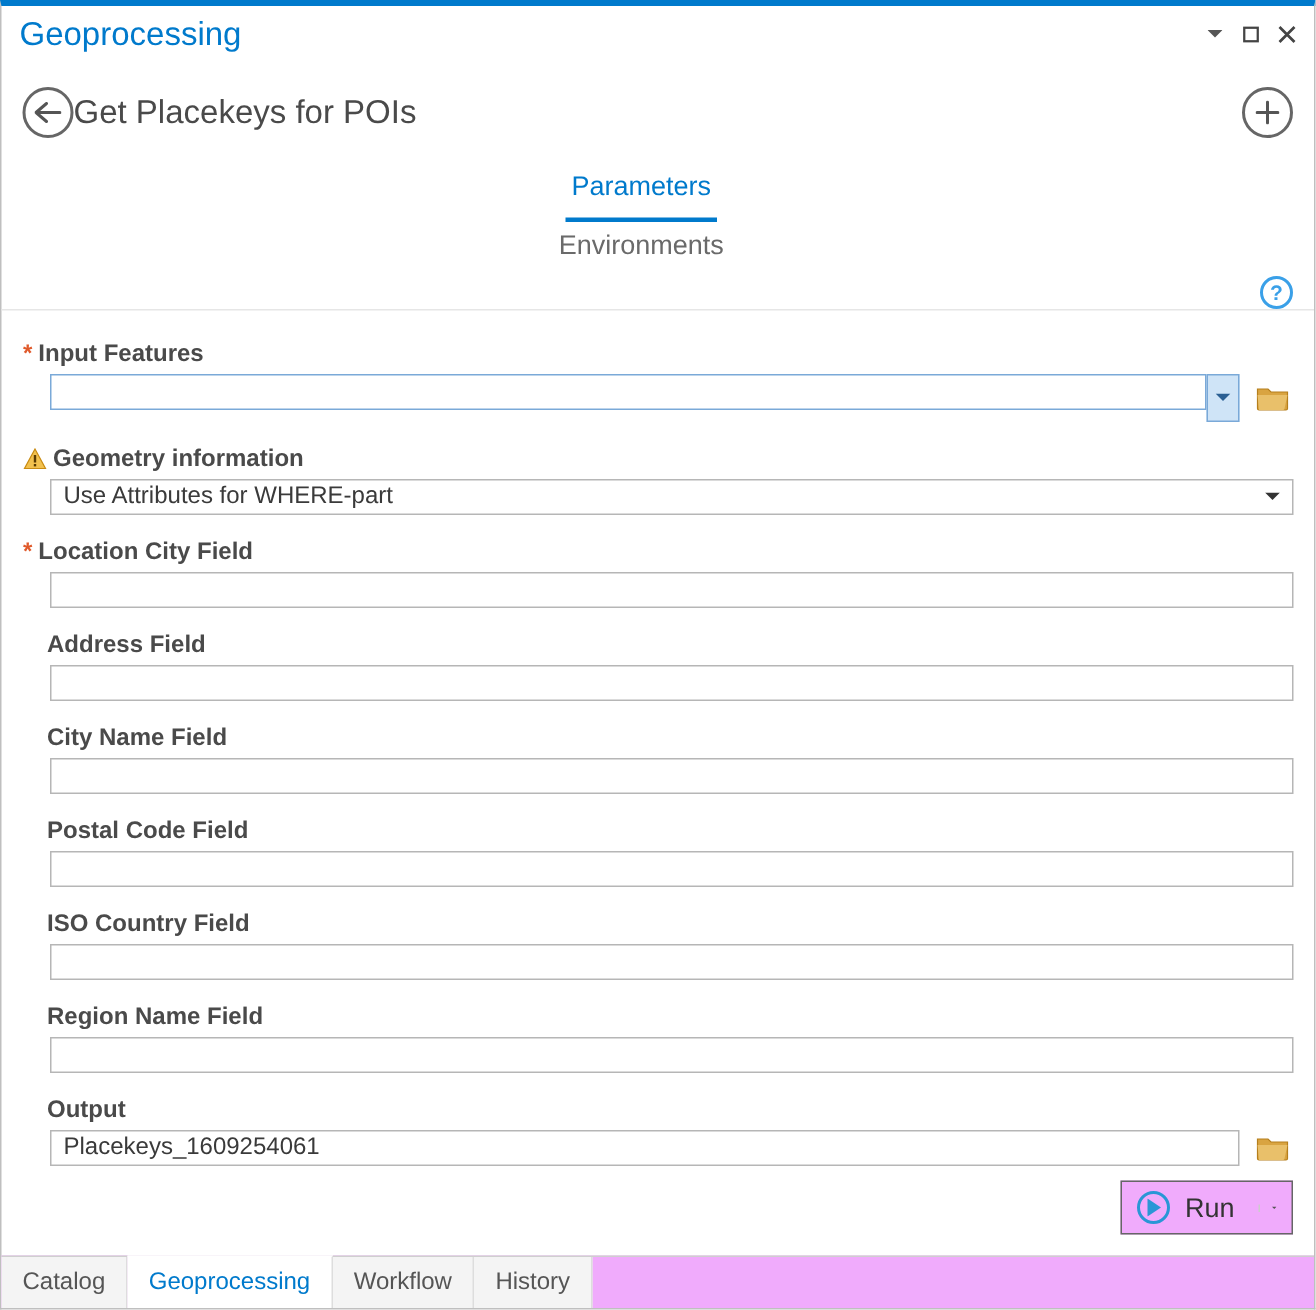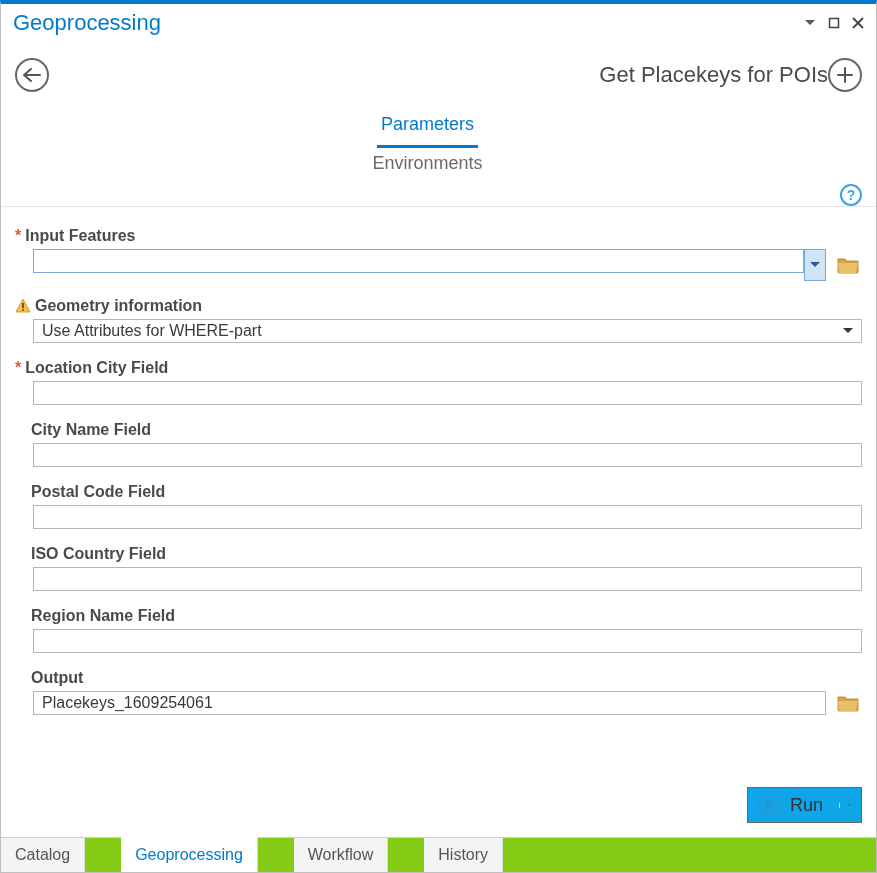--- a/index.html
+++ b/index.html
@@ -11,21 +11,21 @@
 
   .titlebar { display: flex; align-items: center; justify-content: space-between; padding: 6px 10px 4px 12px; }
   .titlebar-title { font-size: 22px; color: #007acc; font-weight: 400; }
   .window-controls { display: flex; gap: 8px; align-items: center; }
   .win-ctrl { width: 16px; height: 16px; display: flex; align-items: center; justify-content: center; color: #444; cursor: default; }
   .win-ctrl svg { display: block; }
 
   
   .tool-header { display: flex; align-items: center; padding: 18px 14px 10px 14px; }
   .circle-btn { width: 34px; height: 34px; border: 2px solid #666; border-radius: 50%; display: flex; align-items: center; justify-content: center; color: #555; background: #fff; }
-  .tool-title { flex: 1; text-align: right; font-size: 22px; color: #4a4a4a; font-weight: 400; }
+  .tool-title { flex: 1; text-align: left; font-size: 22px; color: #4a4a4a; font-weight: 400; }
   .add-btn svg, .back-btn svg { display: block; }
 
   
   .tab-row { display: flex; align-items: center; padding: 6px 14px 0 14px; border-bottom: 1px solid #e6e6e6; flex-direction: column; }
   .tab { padding: 6px 4px 10px 4px; margin-right: 22px; font-size: 18px; color: #6a6a6a; cursor: default; }
   .tab.active { color: #007acc; border-bottom: 3px solid #007acc; margin-bottom: -1px; }
   .help-icon { margin-left: auto; color: #3aa0e8; width: 22px; height: 22px; display:flex; align-items:center; justify-content:center; border: 2px solid #3aa0e8; border-radius: 50%; font-size: 14px; font-weight: 600; }
 
   
   .form { flex: 1; padding: 20px 14px 10px 14px; overflow-y: auto; display:flex; flex-direction:column; gap: 6px 0; }
@@ -44,27 +44,27 @@
   .combo-arrow {
     width: 22px; height: 32px; border: 1px solid #7aa9d8; background: #cfe4f7;
     display: flex; align-items: center; justify-content: center;
   }
   .select-box { display:flex; align-items:center; justify-content:space-between; padding-right:4px; }
   .select-arrow { width:18px; height:18px; display:flex; align-items:center; justify-content:center; }
   .folder-btn { width: 28px; display: flex; align-items: center; justify-content: center; }
 
   
   .run-row { display:flex; justify-content:flex-end; padding: 10px 14px 14px 14px; }
-  .run-btn { display:flex; align-items:center; gap:10px; border:1.5px solid #666; padding: 6px 10px 6px 10px; background:#0ea5e9; font-size:18px; color:#333;justify-content:flex-end; }
+  .run-btn { display:flex; align-items:center; gap:10px; border:1.5px solid #666; padding: 6px 10px 6px 10px; background:#f0abfc; font-size:18px; color:#333;justify-content:flex-end; }
   .run-btn .play { width:22px; height:22px; border:2px solid #2a96d6; border-radius:50%; display:flex; align-items:center; justify-content:center; }
   .run-btn .play svg { display:block; }
   .run-btn .drop { width:12px; display:flex; align-items:center; justify-content:center; margin-left:6px; border-left:1px solid #ccc; padding-left:8px; }
 
   
-  .bottom-tabs { display:flex; border-top:1px solid #cfcfcf; background:#84cc16;gap:36px; }
+  .bottom-tabs { display:flex; border-top:1px solid #cfcfcf; background:#f0abfc; }
   .btab { padding: 8px 14px; font-size:16px; color:#555; border-right:1px solid #ddd; background:#f4f4f4; cursor:default; }
   .btab.active { background:#fff; color:#007acc; border-top:1px solid #fff; margin-top:-1px; }
 
   .highlight-combo .combo-box { border-color:#7aa9d8; }
 </style>
 </head>
 <body>
 
 <div class="window">
 
@@ -160,20 +160,29 @@
     <div class="field">
       <div class="label-row">
         <span class="req">*</span>
         <span class="label-text">Location City Field</span>
       </div>
       <div class="input-row">
         <input type="text" value="" style="">
       </div>
     </div>
 
+    <div class="field">
+      <div class="label-row">
+        <span style="width:12px"></span>
+        <span class="label-text">Address Field</span>
+      </div>
+      <div class="input-row">
+        <input type="text" value="" style="">
+      </div>
+    </div>
 
     <div class="field">
       <div class="label-row">
         <span style="width:12px"></span>
         <span class="label-text">City Name Field</span>
       </div>
       <div class="input-row">
         <input type="text" value="" style="">
       </div>
     </div>

